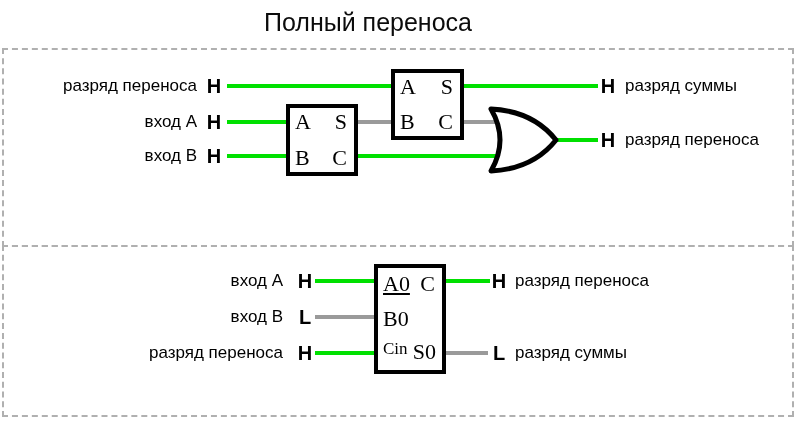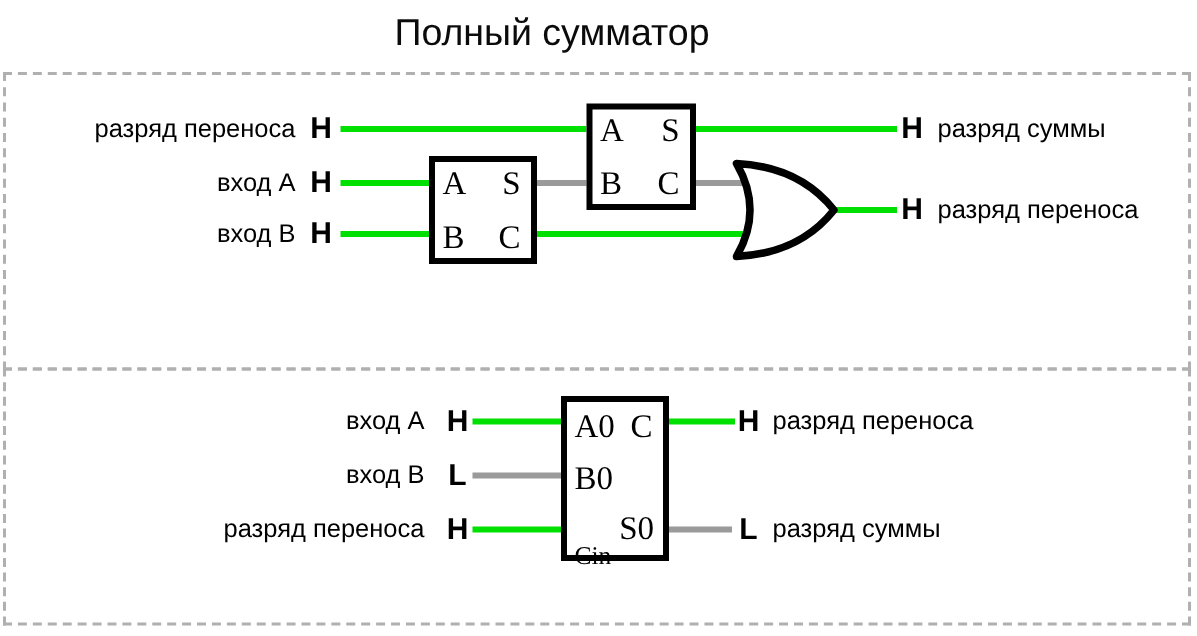--- a/index.html
+++ b/index.html
@@ -37,21 +37,21 @@
     position:absolute;font-size:17px;line-height:20px;white-space:nowrap;z-index:3;text-align:right;
   }
   .lbl.r{text-align:right;}
   .orgate{position:absolute;z-index:2;}
 </style>
 </head>
 <body>
 
 <div id="stage">
 
-  <div class="title">Полный сумматор</div>
+  <div class="title">Полный переноса</div>
 
   <div class="frame top"></div>
   <div class="frame bottom"></div>
 
   <div class="lbl r" style="left:0;top:76px;width:197px;">разряд переноса</div>
   <div class="lvl" style="left:204px;top:76px;">H</div>
   <div class="lbl r" style="left:0;top:112px;width:197px;">вход A</div>
   <div class="lvl" style="left:204px;top:112px;">H</div>
   <div class="lbl r" style="left:0;top:146px;width:197px;">вход B</div>
   <div class="lvl" style="left:204px;top:146px;">H</div>
@@ -95,24 +95,24 @@
   <div class="lbl r" style="left:0;top:343px;width:283px;">разряд переноса</div>
   <div class="lvl" style="left:295px;top:343px;">H</div>
 
   <div class="wire high" style="left:315px;top:279px;width:61px;"></div>
   <div class="wire low" style="left:315px;top:315px;width:61px;"></div>
   <div class="wire high" style="left:315px;top:351px;width:61px;"></div>
   <div class="wire high" style="left:444px;top:279px;width:46px;"></div>
   <div class="wire low" style="left:444px;top:351px;width:44px;"></div>
 
   <div class="chip" style="left:374px;top:264px;width:72px;height:110px;">
-    <span class="pin" style="left:5px;top:5px;">A0</span>
+    <span class="pin" style="left:5px;top:5px;text-decoration:underline;">A0</span>
     <span class="pin" style="right:7px;top:5px;">C</span>
     <span class="pin" style="left:5px;top:40px;">B0</span>
-    <span class="pin small" style="left:5px;top:94px;">Cin</span>
+    <span class="pin small" style="left:5px;top:72px;">Cin</span>
     <span class="pin" style="right:6px;top:73px;">S0</span>
   </div>
 
   <div class="lvl" style="left:489px;top:271px;">H</div>
   <div class="lbl" style="left:515px;top:271px;">разряд переноса</div>
   <div class="lvl" style="left:489px;top:343px;">L</div>
   <div class="lbl" style="left:515px;top:343px;">разряд суммы</div>
 
 </div>
 

